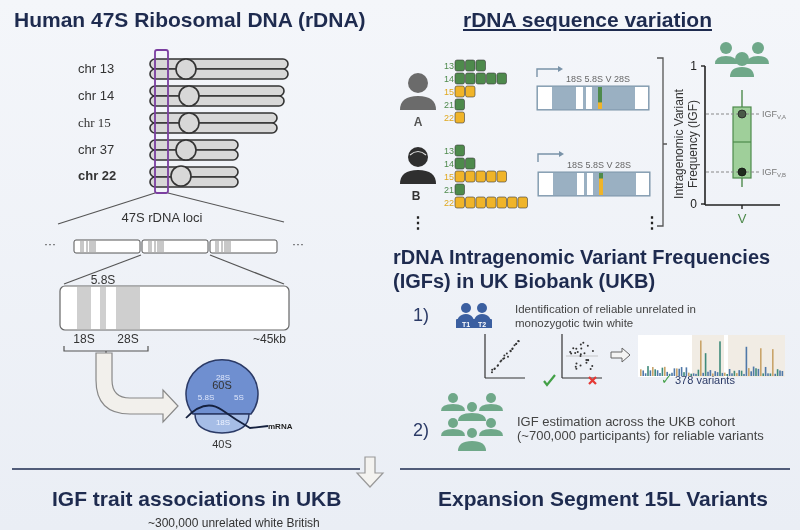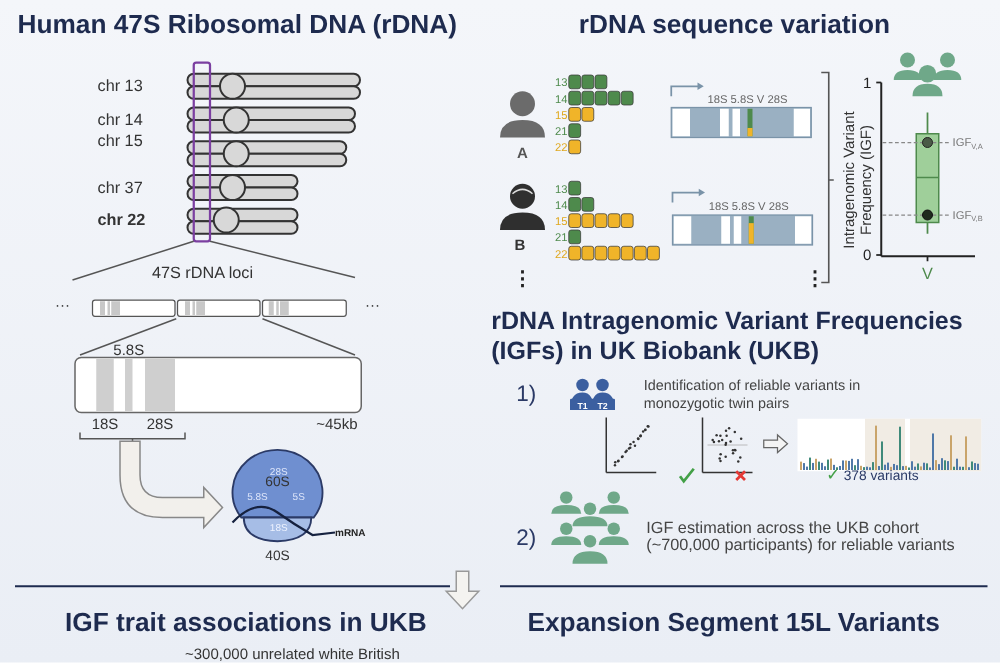--- a/index.html
+++ b/index.html
@@ -17,21 +17,21 @@
   .small { font-size:11px; color:#333; white-space:nowrap; }
   svg text { font-family: "Liberation Sans", sans-serif; }
 </style>
 </head>
 <body>
 
 <div class="abs title t-big" style="left:14px; top:8px;">Human 47S Ribosomal DNA (rDNA)</div>
 
 <div class="abs lbl" style="left:78px; top:61px;">chr 13</div>
 <div class="abs lbl" style="left:78px; top:88px;">chr 14</div>
-<div class="abs lbl" style="left:78px; top:105px;">chr 15</div>
+<div class="abs lbl" style="left:78px; top:115px;font-family:Liberation Serif, serif;">chr 15</div>
 <div class="abs lbl" style="left:78px; top:142px;">chr 37</div>
 <div class="abs lbl" style="left:78px; top:168px;font-weight:bold;">chr 22</div>
 
 <svg class="abs" style="left:0; top:0;" width="400" height="460">
 
   <g stroke="#333" stroke-width="1.6" fill="#d8d8d8">
     <rect x="150" y="59" width="138" height="10" rx="5"></rect>
     <rect x="150" y="69" width="138" height="10" rx="5"></rect>
     <circle cx="186" cy="69" r="10"></circle>
   </g>
@@ -105,21 +105,21 @@
     <text x="222" y="389" text-anchor="middle" font-size="11" fill="#333">60S</text>
     <text x="223" y="380" text-anchor="middle" font-size="8" fill="#dfe7fb">28S</text>
     <text x="206" y="400" text-anchor="middle" font-size="8" fill="#dfe7fb">5.8S</text>
     <text x="239" y="400" text-anchor="middle" font-size="8" fill="#dfe7fb">5S</text>
     <text x="223" y="425" text-anchor="middle" font-size="8" fill="#eef3ff">18S</text>
     <text x="268" y="429" font-size="8" font-weight="bold" fill="#222">mRNA</text>
     <text x="222" y="448" text-anchor="middle" font-size="11" fill="#333">40S</text>
   </g>
 </svg>
 
-<div class="abs title t-big" style="left:463px; top:8px;">rDNA sequence variation</div>
+<div class="abs title t-big" style="left:463px; top:8px;text-decoration:underline;">rDNA sequence variation</div>
 
 <svg class="abs" style="left:400px; top:40px;" width="400" height="200">
 
   <g fill="#6b6b6b">
     <circle cx="18" cy="43" r="10"></circle>
     <path d="M0 70 Q0 56 18 56 Q36 56 36 70 Z"></path>
   </g>
   <text x="18" y="86" text-anchor="middle" font-size="12" font-weight="bold" fill="#555">A</text>
 
   <g fill="#2f2f2f">
@@ -247,22 +247,22 @@
     <circle cx="11" cy="6" r="5"></circle>
       <circle cx="27" cy="6" r="5"></circle>
     <path d="M1 26 Q1 12 11 12 Q20 12 20 26 Z"></path>
     <path d="M18 26 Q18 12 27 12 Q37 12 37 26 Z"></path>
     <rect x="1" y="17" width="36" height="9" rx="1"></rect>
   </g>
   <text x="11" y="25" text-anchor="middle" font-size="7" font-weight="bold" fill="#fff">T1</text>
   <text x="27" y="25" text-anchor="middle" font-size="7" font-weight="bold" fill="#fff">T2</text>
 </svg>
 <div class="abs small" style="left:515px; top:302px; font-size:11.5px; line-height:14px; color:#444;">
-  <div>Identification of reliable variants in</div>
-  <div>monozygotic twin pairs</div>
+  <div>Identification of reliable unrelated in</div>
+  <div>monozygotic twin white</div>
 </div>
 
 <svg class="abs" style="left:470px; top:330px;" width="330" height="68">
 
   <g>
     <line x1="15" y1="4" x2="15" y2="48" stroke="#333" stroke-width="1.2"></line>
     <line x1="15" y1="48" x2="55" y2="48" stroke="#333" stroke-width="1.2"></line>
     <g id="good-dots" fill="#333">
         <circle cx="21.97124485596708" cy="42.182368827160495" r="1"></circle>
         <circle cx="22.179758230452673" cy="39.70812206055261" r="1"></circle>
@@ -419,13 +419,13 @@
 </div>
 
 <svg class="abs" style="left:0; top:455px;" width="800" height="40">
   <line x1="12" y1="14" x2="360" y2="14" stroke="#1e2b4f" stroke-width="1.6"></line>
   <line x1="400" y1="14" x2="790" y2="14" stroke="#1e2b4f" stroke-width="1.6"></line>
   <path d="M365 2 h10 v16 h8 l-13 14 l-13 -14 h8 z" fill="#f4f3f0" stroke="#999" stroke-width="1.2"></path>
 </svg>
 
 <div class="abs title t-big" style="left:52px; top:487px;">IGF trait associations in UKB</div>
 <div class="abs small" style="left:100px; top:516px; font-size:12px; color:#333;margin-left:48px;">~300,000 unrelated white British</div>
-<div class="abs title t-big" style="left:422px; top:487px;">Expansion Segment 15L Variants</div>
+<div class="abs title t-big" style="left:438px; top:487px;">Expansion Segment 15L Variants</div>
 
 </body></html>

